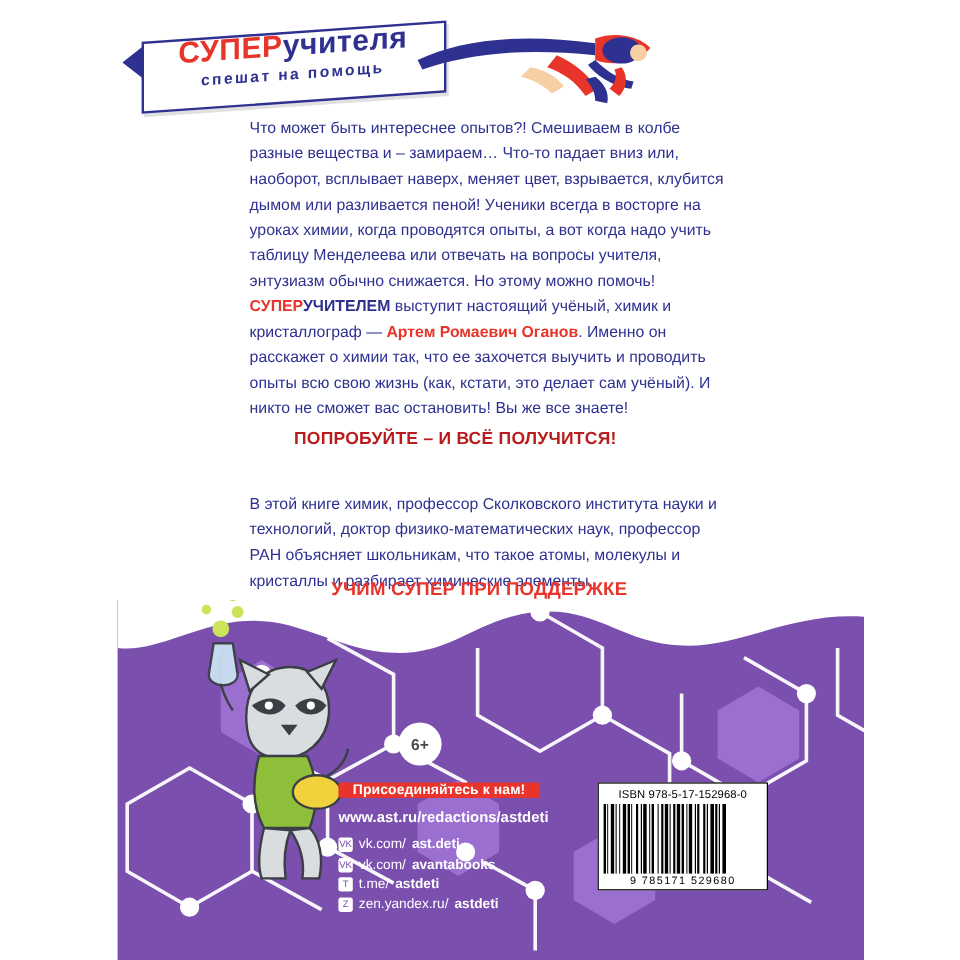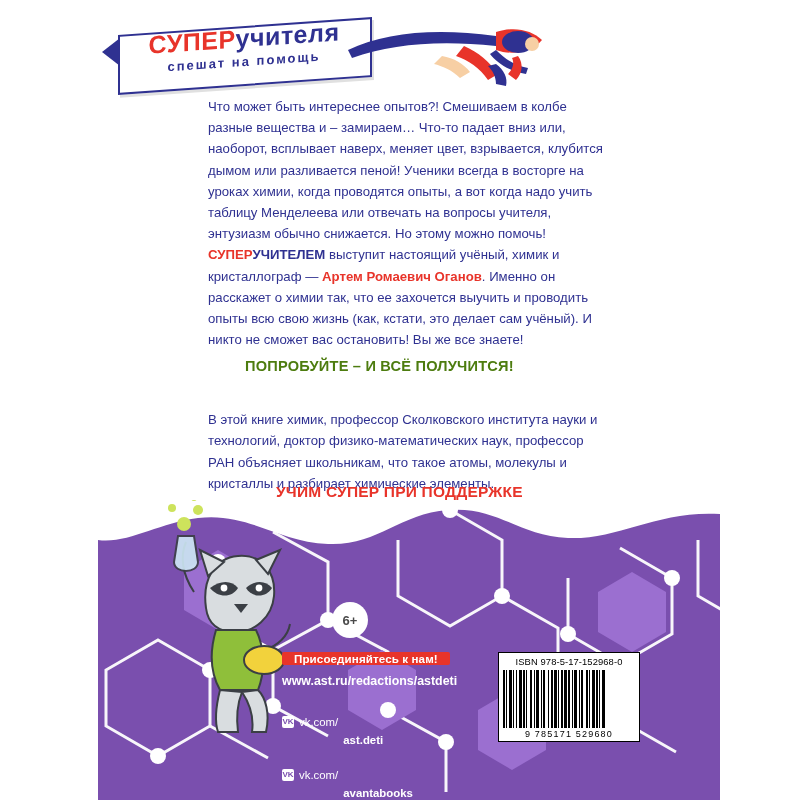--- a/index.html
+++ b/index.html
@@ -16,44 +16,44 @@
   .sup{font-weight:bold;font-size:25px;letter-spacing:.5px;color:#e8342a;display:inline-block;}
   .sup .blue{color:#2f3191;}
   .rib2{display:block;font-size:13px;font-weight:bold;color:#2f3191;letter-spacing:2px;margin-top:1px;}
   .hero{position:absolute;left:228px;top:2px;width:200px;height:90px;}
 
   
   .copy{position:absolute;left:208px;top:96px;width:400px;color:#2f3191;font-size:13.2px;line-height:21.2px;}
   .copy p{margin:0;}
   .bluebold{color:#2f3191;font-weight:bold;margin-top:24px;}
   .redbold{color:#e8342a;font-weight:bold;}
-  .slogan{position:absolute;left:245px;top:358px;color:#4d7c0f;font-weight:bold;font-size:14.6px;letter-spacing:.2px;}
+  .slogan{position:absolute;left:245px;top:358px;color:#b91c1c;font-weight:bold;font-size:14.6px;letter-spacing:.2px;}
   .copy2{position:absolute;left:208px;top:396px;width:400px;color:#2f3191;font-size:13.2px;line-height:21.2px;}
 
   .headline{position:absolute;left:276px;top:482px;width:340px;color:#e8342a;font-weight:bold;font-size:15.5px;
             line-height:20px;letter-spacing:.2px;}
 
   
   .purple{position:absolute;left:98px;top:500px;width:622px;height:300px;background:#7a4fae;overflow:hidden;}
   .purple svg{position:absolute;left:0;top:0;}
 
   .age{position:absolute;left:332px;top:602px;width:36px;height:36px;border-radius:50%;background:#ffffff;
        color:#4a4a4a;font-size:13px;font-weight:bold;display:flex;align-items:center;justify-content:center;}
 
   .join{position:absolute;left:282px;top:652px;background:#e8342a;color:#fff;font-weight:bold;font-size:11.6px;
         padding:0 12px;border-radius:2px;letter-spacing:.1px;}
   .site{position:absolute;left:282px;top:674px;color:#ffffff;font-weight:bold;font-size:12.4px;}
   .social{position:absolute;left:282px;top:697px;color:#ffffff;font-size:11.4px;line-height:14.6px;}
   .social div{display:flex;align-items:center;gap:5px;margin-bottom:2px;}
   .sic{width:12px;height:12px;border-radius:2px;display:inline-block;flex:0 0 auto;color:#7a4fae;
-       font-size:8px;font-weight:bold;line-height:12px;text-align:center;}
+       font-size:8px;font-weight:normal;line-height:12px;text-align:center;}
   .sic.vk{background:#ffffff;}
   .sic.tg{background:#ffffff;}
   .sic.zen{background:#ffffff;}
-  .social b{font-weight:bold;margin-top:36px;}
+  .social b{font-weight:bold;}
 
   .isbnbox{position:absolute;left:498px;top:652px;width:132px;background:#ffffff;border:1px solid #000;
            padding:3px 4px 2px;}
   .isbnbox .t{font-size:9.4px;color:#000;text-align:center;letter-spacing:.1px;}
   .barcode{height:58px;margin-top:3px;display:flex;align-items:flex-end;gap:0;}
   .barcode i{display:block;background:#000;height:100%;}
   .bcnum{font-size:9px;letter-spacing:1.2px;text-align:center;color:#000;margin-top:1px;}
 
   .logo{position:absolute;left:150px;top:680px;color:#ffffff;font-family:"Liberation Serif",serif;
         font-size:30px;font-style:italic;font-weight:bold;letter-spacing:1px;}

